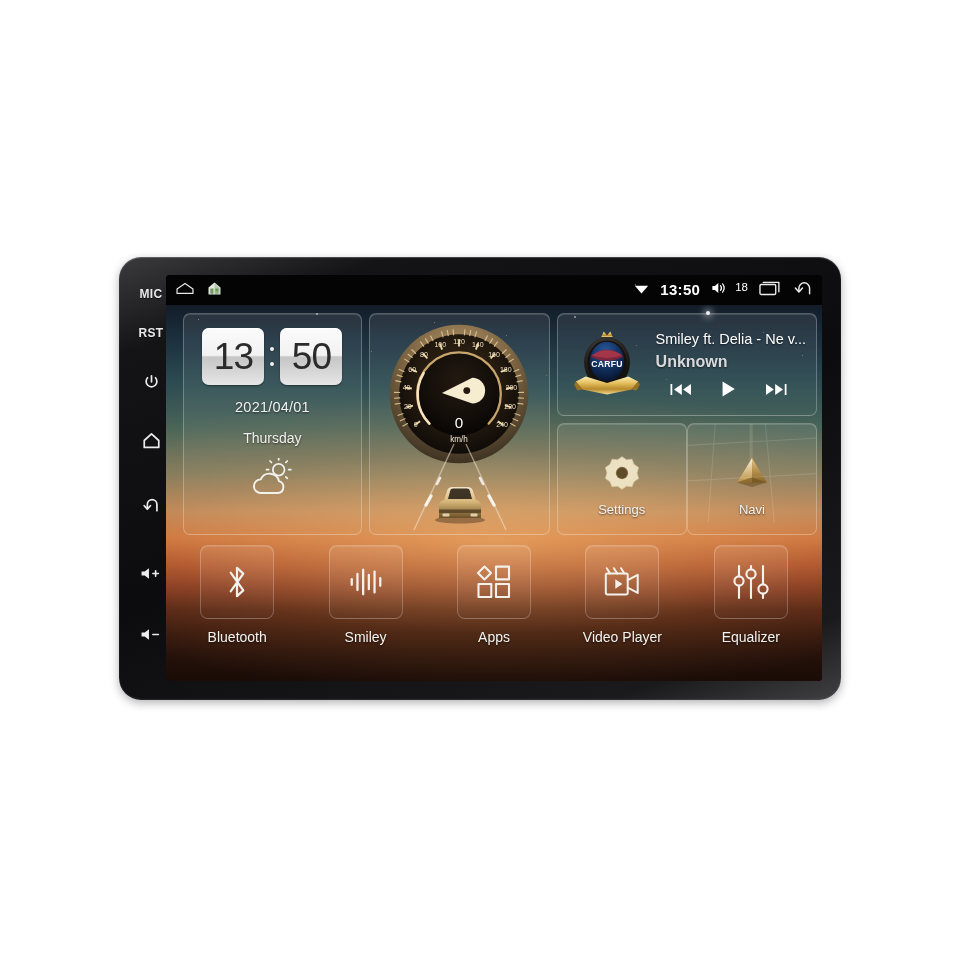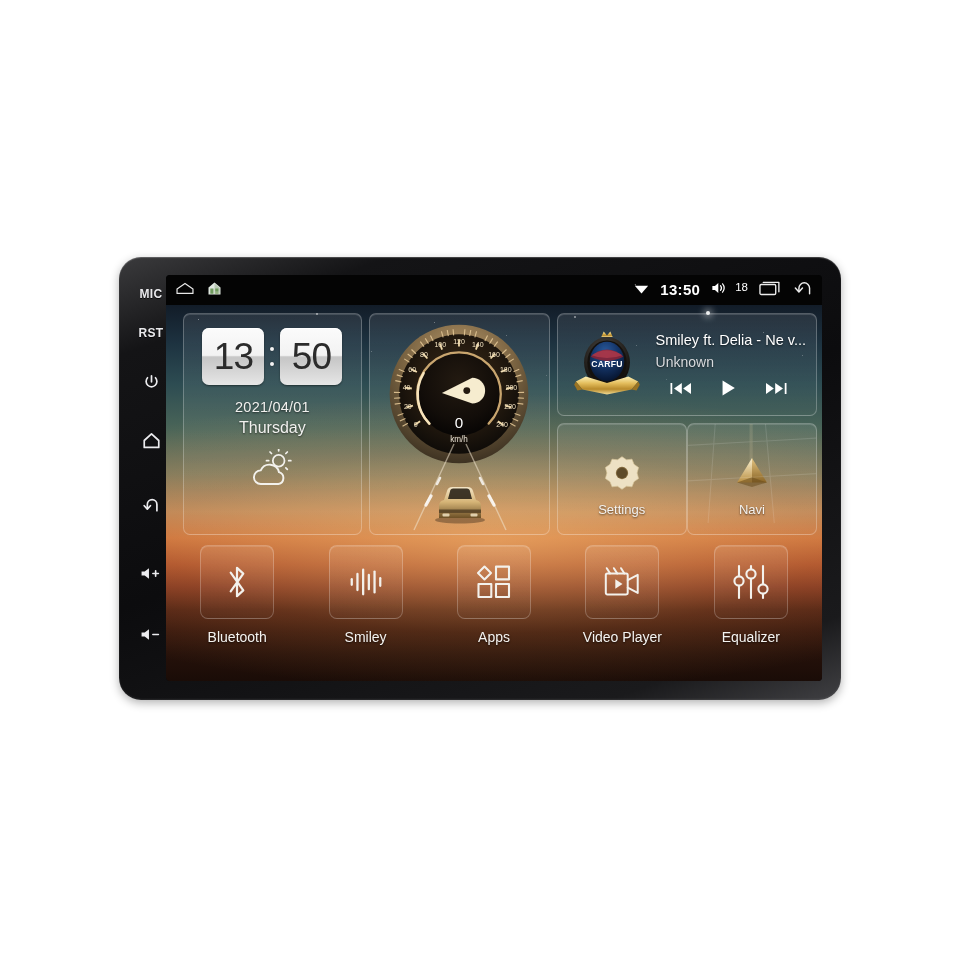--- a/index.html
+++ b/index.html
@@ -197,23 +197,23 @@
     box-shadow: 0 0 2px rgba(0,0,0,0.4);
   }
   .w-date {
     margin-top: 14px;
     color: #f1f1ef;
     font-size: 14.5px;
     letter-spacing: 0.2px;
     text-shadow: 0 1px 2px rgba(0,0,0,0.55);
   }
   .w-day {
-    margin-top: 4px;
+    margin-top: 15px;
     color: #f1f1ef;
-    font-size: 16px;
+    font-size: 14px;
     text-shadow: 0 1px 2px rgba(0,0,0,0.55);
   }
   .w-weather { margin-top: 12px; }
 
   
   .w-speed {
     width: 180px;
     position: relative;
     overflow: hidden;
   }
@@ -247,23 +247,24 @@
   .m-title {
     color: #ffffff;
     font-size: 14.5px;
     white-space: nowrap;
     overflow: hidden;
     text-overflow: ellipsis;
     text-shadow: 0 1px 2px rgba(0,0,0,0.6);
   }
   .m-artist {
     color: #d8dadd;
-    font-size: 14px;
+    font-size: 16px;
     margin-top: 6px;
     text-shadow: 0 1px 2px rgba(0,0,0,0.6);
+    font-weight: bold;
   }
   .m-controls {
     margin-top: 9px;
     display: flex;
     align-items: center;
     justify-content: space-around;
     padding-right: 4px;
   }
   .m-controls div { cursor: pointer; line-height: 0; }
 

